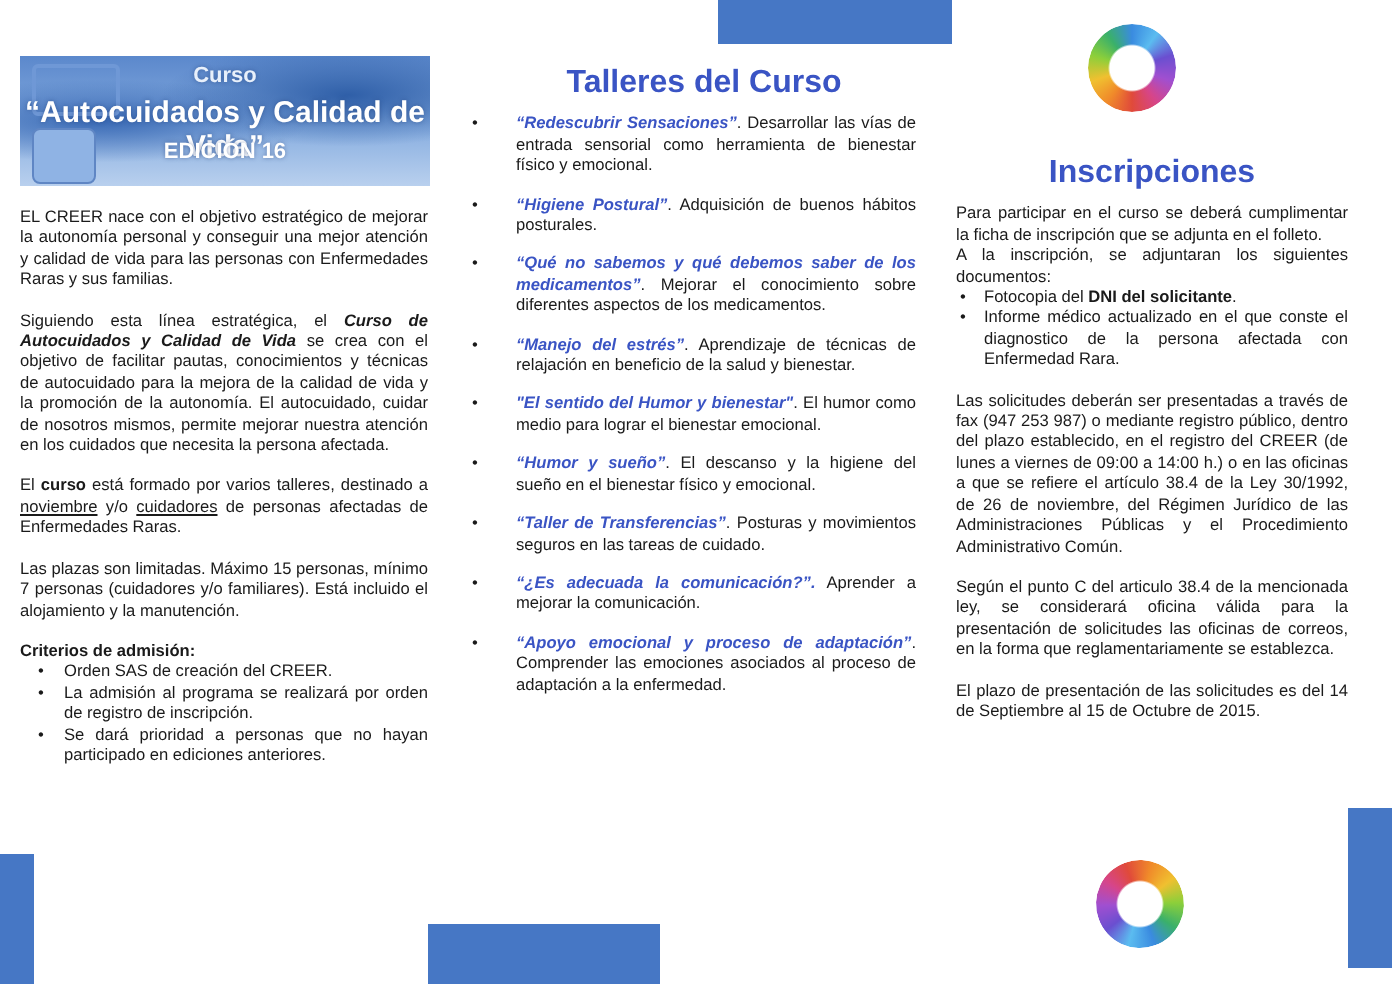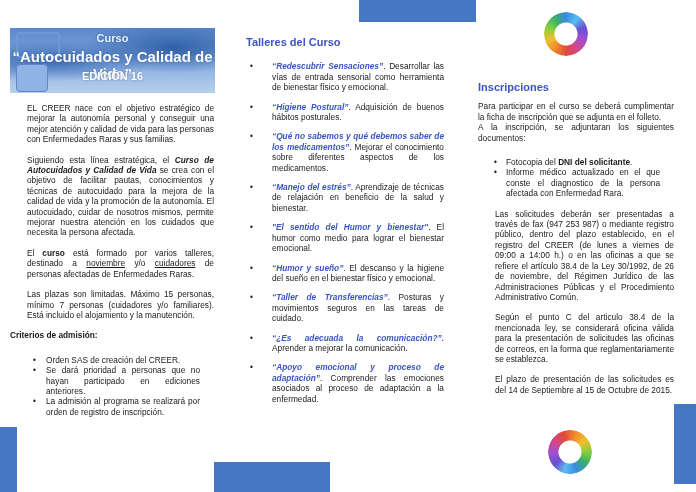--- a/index.html
+++ b/index.html
@@ -24,26 +24,26 @@
                   text-shadow:0 0 2px rgba(30,60,120,0.5); }
   .banner .l1 { top:4px; font-size:11px; color:#e8f0fb; }
   .banner .l2 { top:20px; font-size:15px; }
   .banner .l3 { top:42px; font-size:11px; }
 
   .col { position:absolute; font-size:8.3px; line-height:10.4px; text-align:justify; }
   #col-left { left:10px; top:103px; width:204px; }
   #col-mid { left:246px; top:37px; width:212px; }
   #col-right { left:478px; top:82px; width:196px; }
 
-  .col p { margin:0 0 10px 17px; }
+  .col p { margin:0 0 10px 0; }
   .bi { font-weight:bold; font-style:italic; }
   .u { text-decoration:underline; }
   .b { font-weight:bold; }
-  .section-title { font-weight:bold; color:#3a54c4; text-align:left; font-size:11px; margin-bottom:9px; }
-  ul { margin:14px; padding:0; list-style:none; }
+  .section-title { font-weight:bold; color:#3a54c4; text-align:center; font-size:16px; margin-bottom:9px; }
+  ul { margin:0; padding:0; list-style:none; }
   li { position:relative; padding-left:12px; }
   li::before { content:"•"; position:absolute; left:0; top:0; }
   .crit li { padding-left:22px; }
   .crit li::before { left:9px; }
   .talleres li { padding-left:12px; margin-bottom:9px; }
   .talleres li::before { left:-10px; }
   .talleres .t-name { color:#3a54c4; font-weight:bold; font-style:italic; }
   .docs li { padding-left:14px; }
   .docs li::before { left:2px; }
 
@@ -71,22 +71,22 @@
 </div>
 
 <div class="col" id="col-left">
   <p>EL CREER nace con el objetivo estratégico de mejorar la autonomía personal y conseguir una mejor atención y calidad de vida para las personas con Enfermedades Raras y sus familias.</p>
   <p><span>Siguiendo esta línea estratégica, el </span><span class="bi">Curso de Autocuidados y Calidad de Vida</span><span> se crea con el objetivo de facilitar pautas, conocimientos y técnicas de  autocuidado para la mejora de la calidad de vida y la promoción de la autonomía. El autocuidado, cuidar de nosotros mismos, permite mejorar nuestra atención en los cuidados que necesita la persona afectada.</span></p>
   <p><span>El </span><span class="b">curso</span><span> está formado por varios talleres, destinado a </span><span class="u">noviembre</span><span> y/o </span><span class="u">cuidadores</span><span> de personas afectadas de Enfermedades Raras.</span></p>
   <p>Las plazas son limitadas. Máximo 15 personas, mínimo 7 personas (cuidadores y/o familiares). Está incluido el alojamiento y la manutención.</p>
   <div class="b">Criterios de admisión:</div>
   <ul class="crit">
     <li>Orden SAS de creación del CREER.</li>
+    <li>La admisión al programa se realizará por orden de registro de inscripción.</li>
     <li>Se dará prioridad a personas que no hayan participado en ediciones anteriores.</li>
-    <li>La admisión al programa se realizará por orden de registro de inscripción.</li>
   </ul>
 </div>
 
 <div class="col" id="col-mid">
   <div class="section-title">Talleres del Curso</div>
   <ul class="talleres">
     <li><span class="t-name">“Redescubrir Sensaciones”</span><span>. Desarrollar las vías de entrada sensorial como herramienta de bienestar físico y emocional.</span></li>
     <li><span class="t-name">“Higiene Postural”</span><span>. Adquisición de buenos hábitos posturales.</span></li>
     <li><span class="t-name">“Qué no sabemos y qué debemos saber de los medicamentos”</span><span>. Mejorar el conocimiento sobre diferentes aspectos de los medicamentos.</span></li>
     <li><span class="t-name">“Manejo del estrés”</span><span>. Aprendizaje de técnicas de relajación en beneficio de la salud y bienestar.</span></li>

